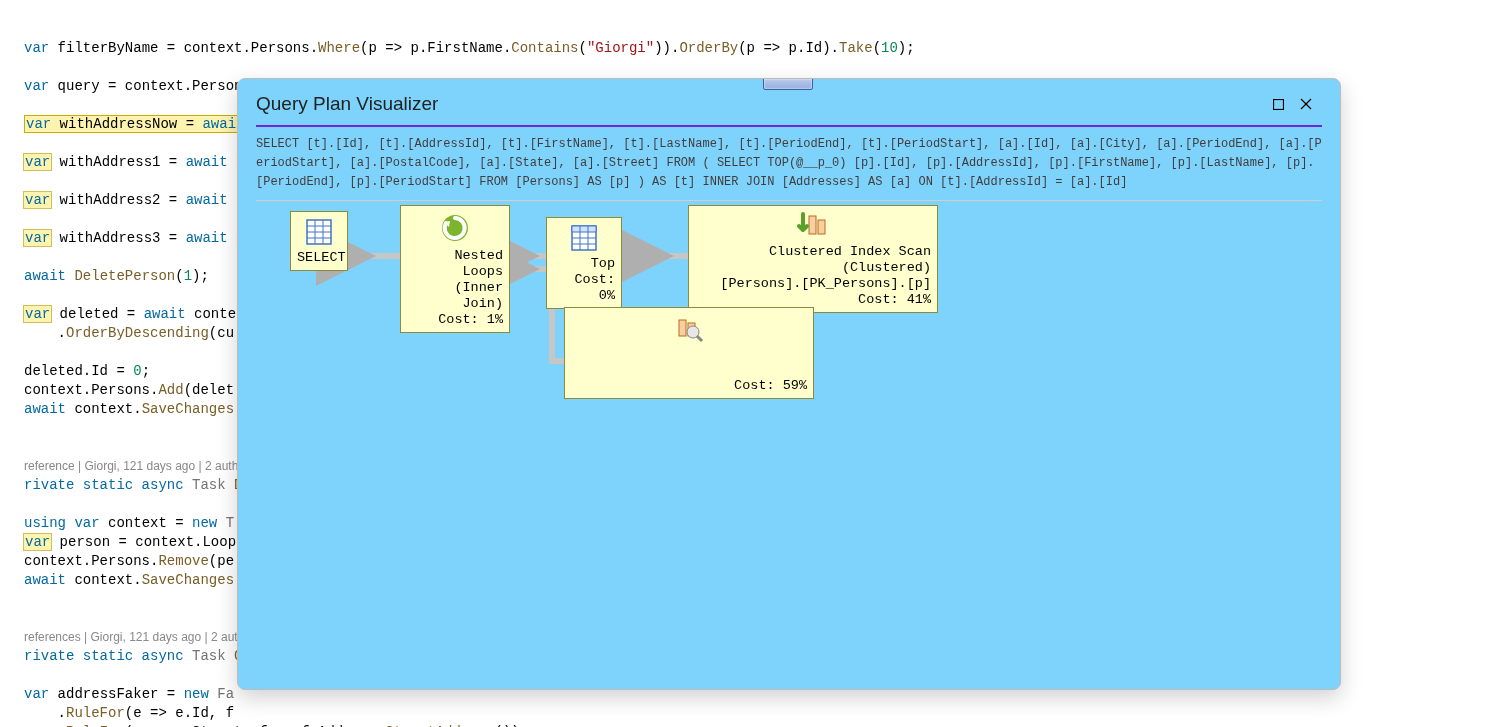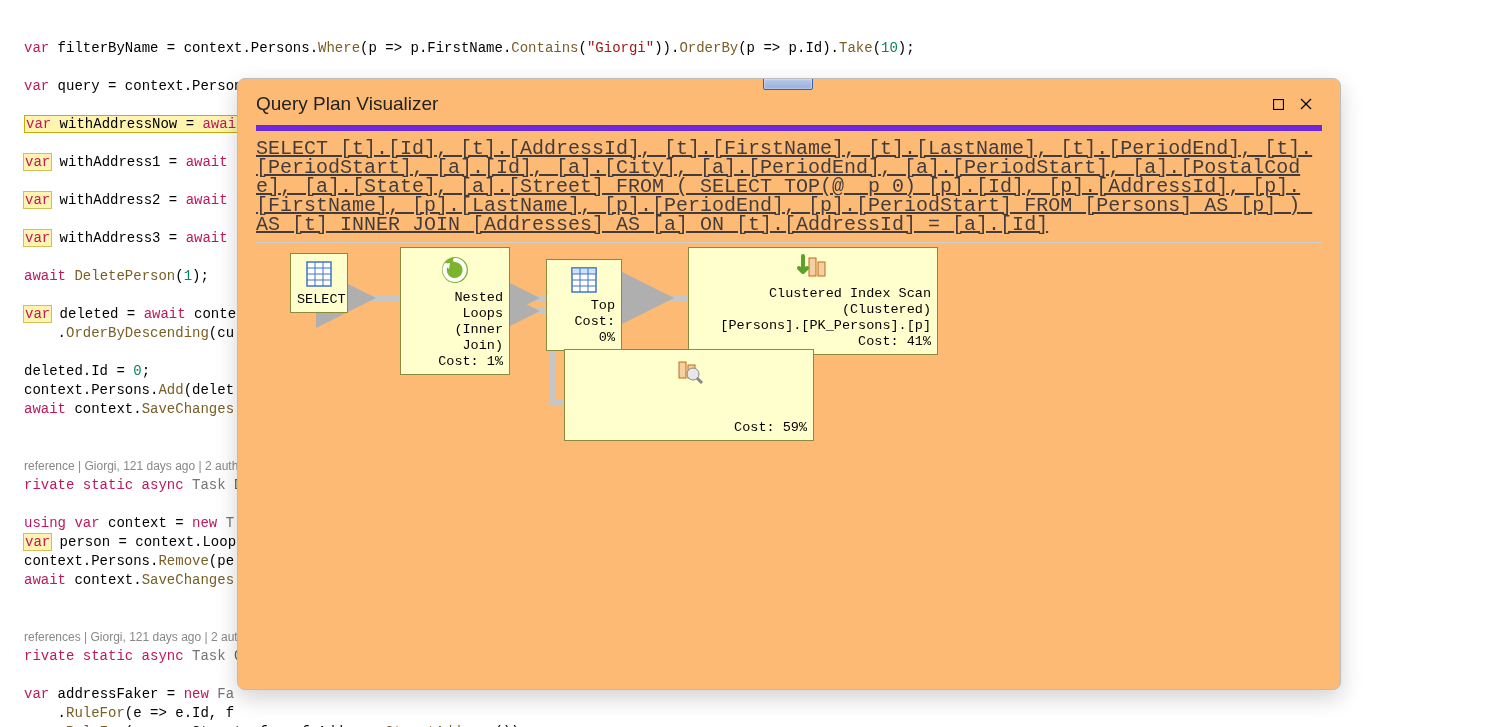--- a/index.html
+++ b/index.html
@@ -18,21 +18,21 @@
     position: absolute;
     top: 0;
     left: 0;
     right: 0;
     bottom: 0;
     padding: 20px 0 0 24px;
     white-space: pre;
     line-height: 19px;
     color: #000;
   }
-  .kw { color: #be185d; }
+  .kw { color: #0369a1; }
   .type { color: #737373; }
   .str { color: #a31515; }
   .call { color: #795e26; margin-top: 36px; }
   .num { color: #098658; }
   .codelens { color:#888; font-size:12px; font-family:"Segoe UI",Arial,sans-serif; }
   .hl-var {
     background: #fff3b0;
     outline: 1px solid #d0c057;
     padding: 0 1px;
   }
@@ -41,21 +41,21 @@
     border: 1px solid #c9ad00;
     padding: 0 1px;
   }
   
   .popup {
     position: absolute;
     left: 237px;
     top: 78px;
     width: 1102px;
     height: 610px;
-    background: #fdba74;
+    background: #7dd3fc;
     border: 1px solid #bcbcbc;
     border-radius: 8px;
     box-shadow: 0 8px 22px rgba(0,0,0,0.18);
     overflow: hidden;
   }
   .popup-pin {
     position: absolute;
     top: -1px;
     left: calc(50% - 26px);
     width: 48px;
@@ -76,30 +76,29 @@
   .popup-header .spacer { flex: 1; }
   .popup-header .ctrl {
     width: 28px;
     text-align: center;
     font-size: 15px;
     color: #333;
     cursor: pointer;
   }
   .popup-sql {
     margin: 4px 18px 0 18px;
-    border-top: 6px solid #6d28d9;
+    border-top: 2px solid #6d28d9;
     border-bottom: 1px solid #cfcfcf;
     padding: 8px 0;
     font-family: Consolas, 'Courier New', monospace;
-    font-size: 20px;
+    font-size: 12px;
     line-height: 19px;
     color: #443c3c;
     white-space: pre-wrap;
     word-break: break-all;
-    text-decoration: underline;
   }
   .plan-area {
     position: relative;
     width: 100%;
     height: 280px;
   }
   .plan-svg {
     position: absolute;
     top: 5px;
     left: 18px;

